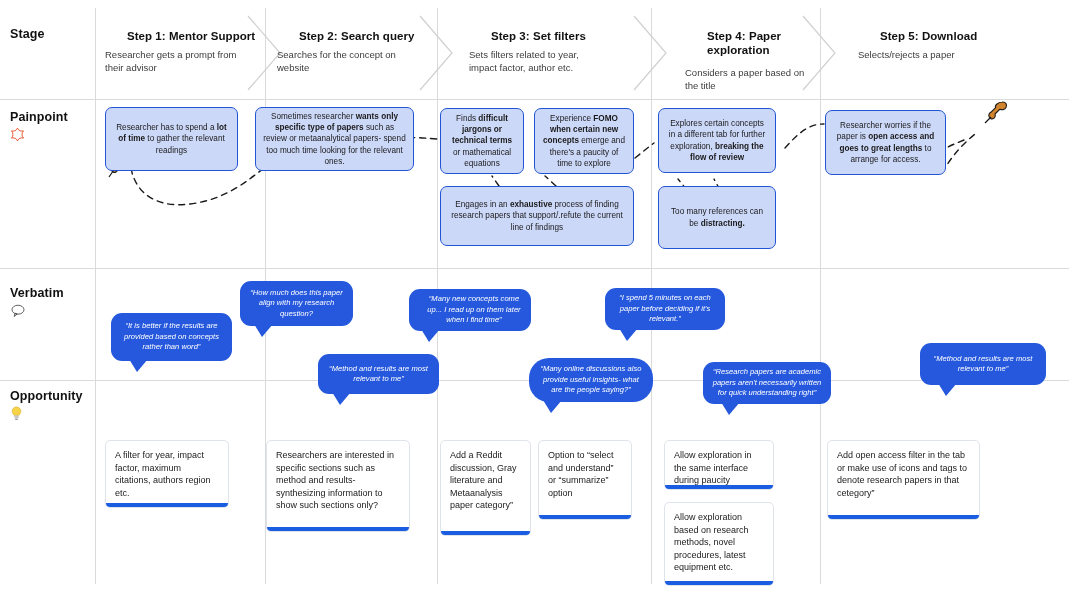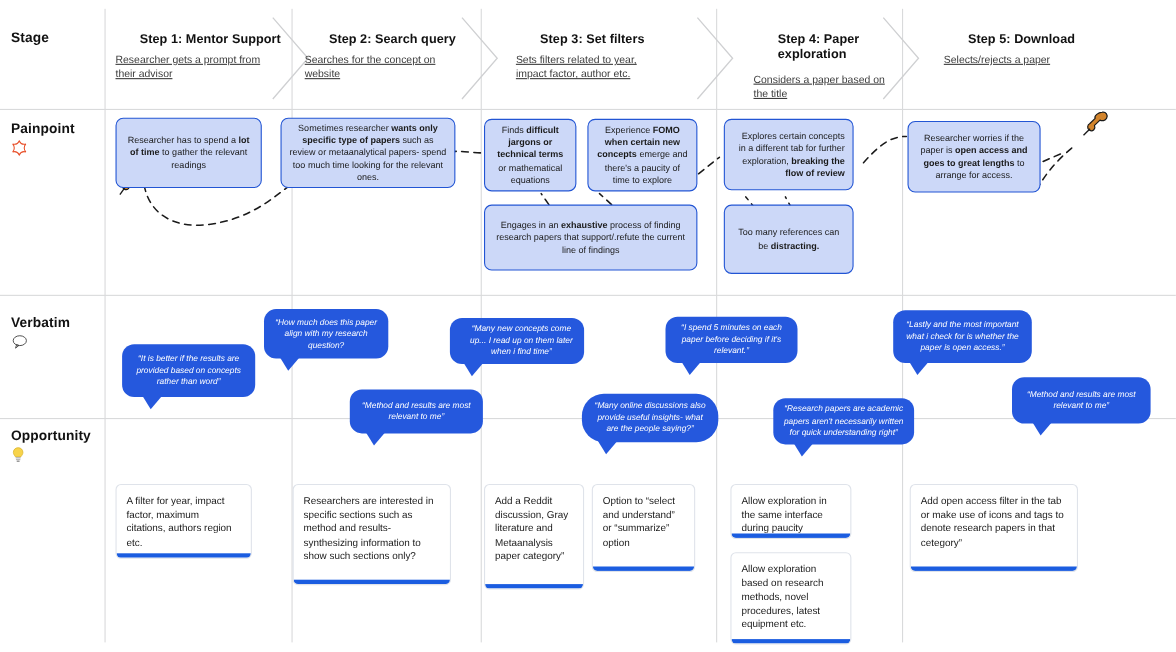--- a/index.html
+++ b/index.html
@@ -21,21 +21,21 @@
     display:block;line-height:14px;
   }
   .row-label .rl-icon{display:block;margin-top:3px;height:16px;line-height:16px;}
 
   
   .stage-title{
     position:absolute;font-size:11.5px;font-weight:bold;color:#111;
     line-height:14px;letter-spacing:.05px;margin-left:22px;
   }
   .stage-sub{
-    position:absolute;font-size:9.5px;color:#3c3c3c;line-height:13px;text-decoration:underline;
+    position:absolute;font-size:9.5px;color:#3c3c3c;line-height:13px;
   }
   .chev{position:absolute;}
 
   
   .pp{
     position:absolute;background:#ccd8f8;border:1.6px solid #2255d4;
     border-radius:7px;box-sizing:border-box;
     display:flex;align-items:center;justify-content:center;
     text-align:center;padding:5px 7px;
   }
@@ -205,21 +205,21 @@
   </div>
 
   <div class="pp" style="left:534px;top:108px;width:100px;height:66px;">
     <span>Experience <b>FOMO when certain new concepts</b> emerge and there's a paucity of time to explore</span>
   </div>
 
   <div class="pp" style="left:440px;top:186px;width:194px;height:60px;">
     <span>Engages in an <b>exhaustive</b> process of finding research papers that support/.refute the current line of findings</span>
   </div>
 
-  <div class="pp" style="left:658px;top:108px;width:118px;height:65px;text-align:right;">
+  <div class="pp" style="left:658px;top:108px;width:118px;height:65px;">
     <span>Explores certain concepts in a different tab for further exploration, <b>breaking the flow of review</b></span>
   </div>
 
   <div class="pp" style="left:658px;top:186px;width:118px;height:63px;">
     <span>Too many references can be <b>distracting.</b></span>
   </div>
 
   <div class="pp" style="left:825px;top:110px;width:121px;height:65px;">
     <span>Researcher worries if the paper is <b>open access and goes to great lengths</b> to arrange for access.</span>
   </div>
@@ -252,24 +252,20 @@
   <div class="vb" style="left:605px;top:288px;width:120px;height:42px;">
     <span>“I spend 5 minutes on each paper before deciding if it's relevant.”</span>
     <i class="tail" style="left:14px;"></i>
   </div>
 
   <div class="vb" style="left:703px;top:362px;width:128px;height:42px;">
     <span>“Research papers are academic papers aren't necessarily written for quick understanding right”</span>
     <i class="tail" style="left:18px;"></i>
   </div>
 
-  <div class="vb" style="left:812px;top:282px;width:126px;height:48px;">
-    <span>“Lastly and the most important what i check for is whether the paper is open access.”</span>
-    <i class="tail" style="left:14px;"></i>
-  </div>
 
   <div class="vb" style="left:920px;top:343px;width:126px;height:42px;">
     <span>“Method and results are most relevant to me”</span>
     <i class="tail" style="left:18px;"></i>
   </div>
 
   <div class="op" style="left:105px;top:440px;width:124px;height:68px;">
     <span>A filter for year, impact factor, maximum citations, authors region etc.</span>
     <i class="bar"></i>
   </div>

